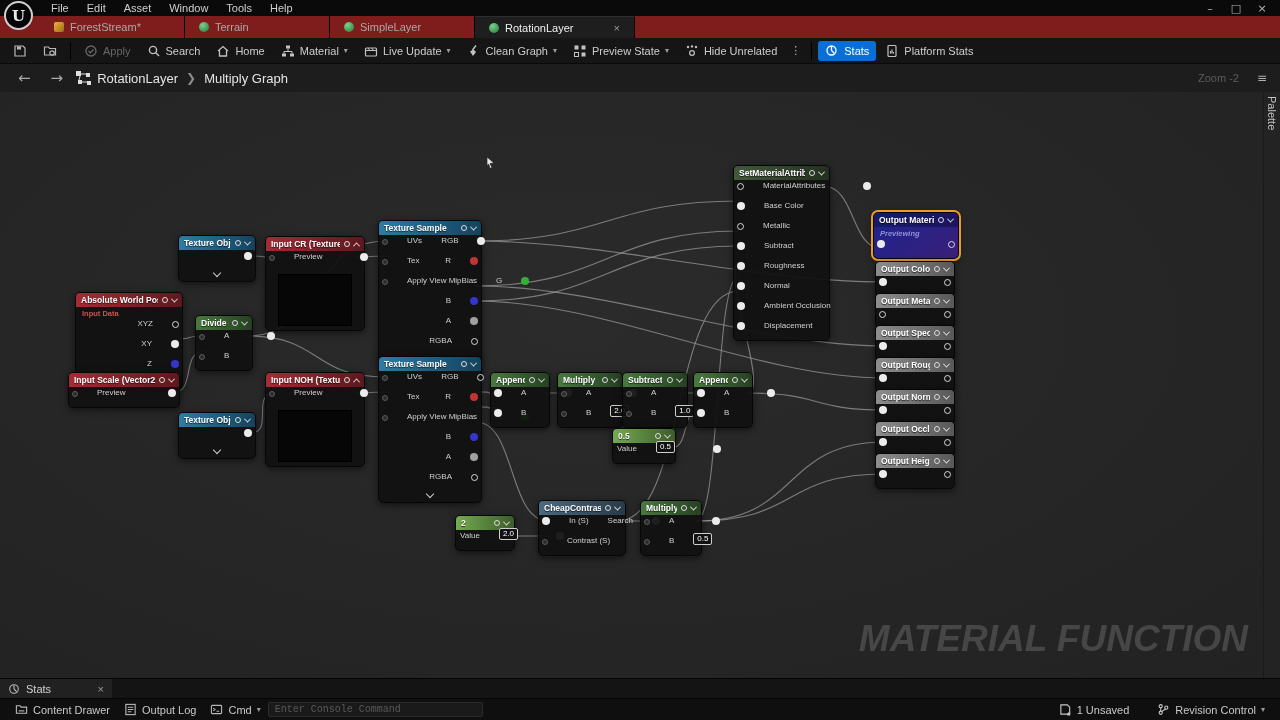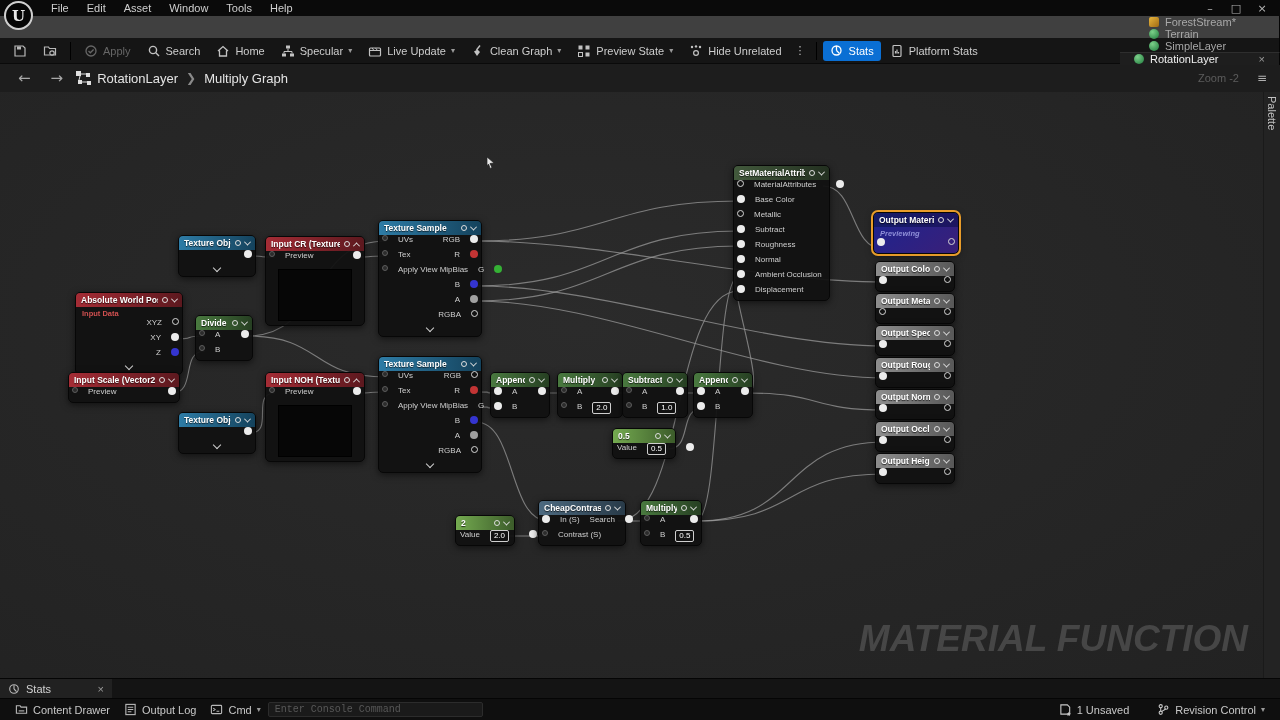--- a/index.html
+++ b/index.html
@@ -12,21 +12,21 @@
   #ue-logo { position:absolute; left:4px; top:1px; width:29px; height:29px; border-radius:50%;
     background:#050505; border:2px solid #cfcfcf; color:#e8e8e8; font-weight:bold; font-size:15px;
     display:flex; align-items:center; justify-content:center; z-index:40; font-family:"DejaVu Serif",serif; }
   .menu-item { color:#cfcfcf; font-size:11px; padding:0 9px; line-height:16px; cursor:default; }
   #win-controls { margin-left:auto; display:flex; gap:10px; padding-right:10px; color:#b5b5b5;
     font-size:11px; font-family:"DejaVu Sans",sans-serif; }
   #win-controls span { width:16px; text-align:center; }
   #menus { margin-left:42px; display:flex; }
 
   
-  #tabbar { top:16px; height:22px; background:#404040; display:flex; align-items:flex-end; z-index:29;flex-direction:column; }
+  #tabbar { top:16px; height:22px; background:#7f1d1d; display:flex; align-items:flex-end; z-index:29; }
   .atab { height:22px; display:flex; align-items:center; gap:6px; padding:0 14px; width:145px;
     color:#a8a8a8; font-size:11px; border-right:1px solid #050505; }
   .atab.active { background:#1e1e1e; color:#efefef; width:160px; border-top:1px solid #2e2e2e; }
   .tabicon { width:10px; height:10px; border-radius:3px; flex:none; }
   .tabicon.gold { background:linear-gradient(135deg,#e8b63c,#a06a14); border-radius:2px; }
   .tabicon.green { background:radial-gradient(circle at 35% 30%,#7cd08a,#1e7a3c); border-radius:50%; }
   .tab-close { margin-left:auto; color:#9a9a9a; font-size:11px; }
   .spacer40 { width:40px; flex:none; }
 
   
@@ -80,21 +80,21 @@
   .hdr-red   { background:linear-gradient(90deg,#a42c35,#5c181e); }
   .hdr-green { background:linear-gradient(90deg,#49793f,#263f22); }
   .hdr-green2{ background:linear-gradient(90deg,#74aa50,#3c5c2a); }
   .hdr-slate { background:linear-gradient(90deg,#4d6a80,#283a48); }
   .hdr-dgreen{ background:linear-gradient(90deg,#42593c,#233020); }
   .hdr-grayh { background:linear-gradient(90deg,#8d8d8d,#585858); }
   .hdr-navy  { background:linear-gradient(90deg,#151c68,#1d1560); }
   .node.bnavy { background:linear-gradient(140deg,#1c2490,#3a1f78); }
   .nsub { font-size:7.5px; padding:2px 6px 0; color:#d05050; font-weight:bold; height:11px; }
   .nsub.previewing { color:#8f8fd8; font-style:italic; font-weight:bold; }
-  .nrow { height:15px; display:flex; align-items:flex-start; padding:0 4px; gap:10px; }
+  .nrow { height:15px; display:flex; align-items:flex-end; padding:10px 4px; gap:19px; }
   .plabel { font-size:8px; color:#cfcfcf; white-space:nowrap; }
   .rlabel { margin-left:auto; }
   .pin { width:8px; height:8px; border-radius:50%; flex:none; }
   .pin.white { background:#ececec; }
   .pin.gray  { background:#a0a0a0; }
   .pin.red   { background:#c23434; }
   .pin.green { background:#35b135; }
   .pin.blue  { background:#3434cf; }
   .pin.hollow{ border:1.6px solid #d6d6d6; background:transparent; width:7px; height:7px; }
   .pin.stub  { border:1.4px solid #5c5c5c; background:#2c2c2c; width:6px; height:6px; }
@@ -200,21 +200,21 @@
       </svg>
     <span>Home</span>
   </span>
   <span class="tbtn">
     <svg class="ticon" viewBox="0 0 14 14">
         <rect x="5" y="1.5" width="4" height="3" fill="#c2c2c2"></rect>
         <rect x="1" y="9.5" width="4" height="3" fill="#c2c2c2"></rect>
         <rect x="9" y="9.5" width="4" height="3" fill="#c2c2c2"></rect>
         <path d="M7 4.5v3M3 9.5V7.5h8v2" fill="none" stroke="#c2c2c2"></path>
       </svg>
-    <span>Specular</span>
+    <span>Material</span>
       <span class="caret">▾</span>
   </span>
   <span class="tbtn">
     <svg class="ticon" viewBox="0 0 14 14">
         <rect x="1.5" y="4" width="11" height="8" rx="1" fill="none" stroke="#c2c2c2" stroke-width="1.2"></rect>
         <path d="M1.5 6.5h11M4 4l2 2.5M7.5 4l2 2.5" stroke="#c2c2c2" stroke-width="1"></path>
       </svg>
     <span>Live Update</span>
       <span class="caret">▾</span>
   </span>

